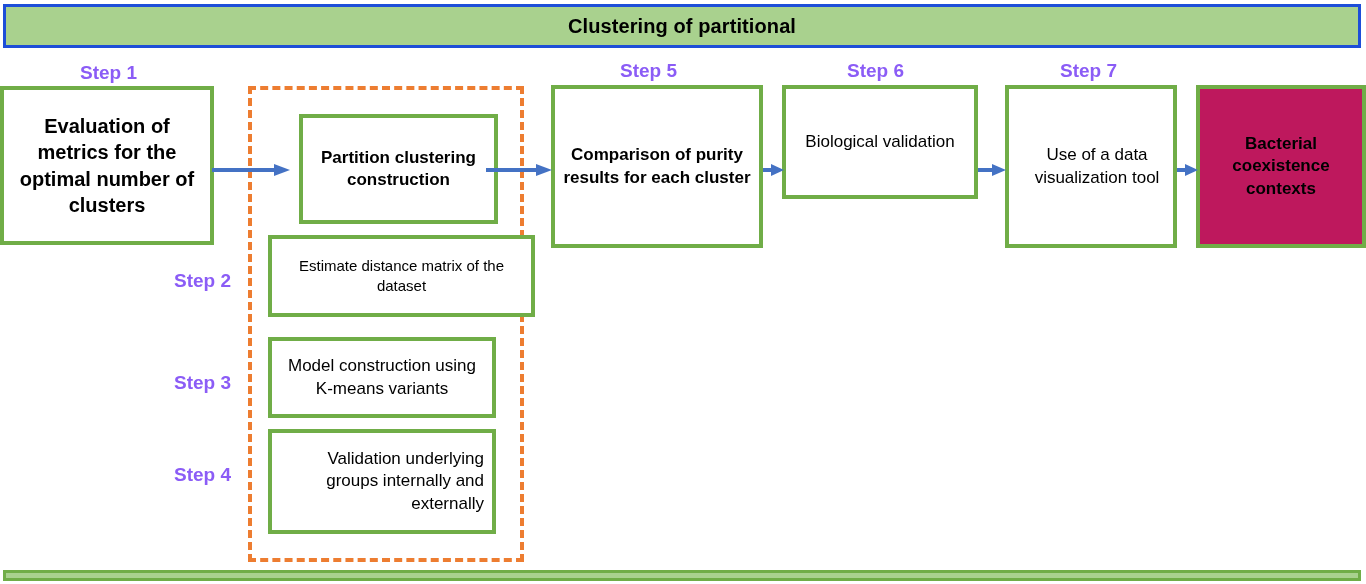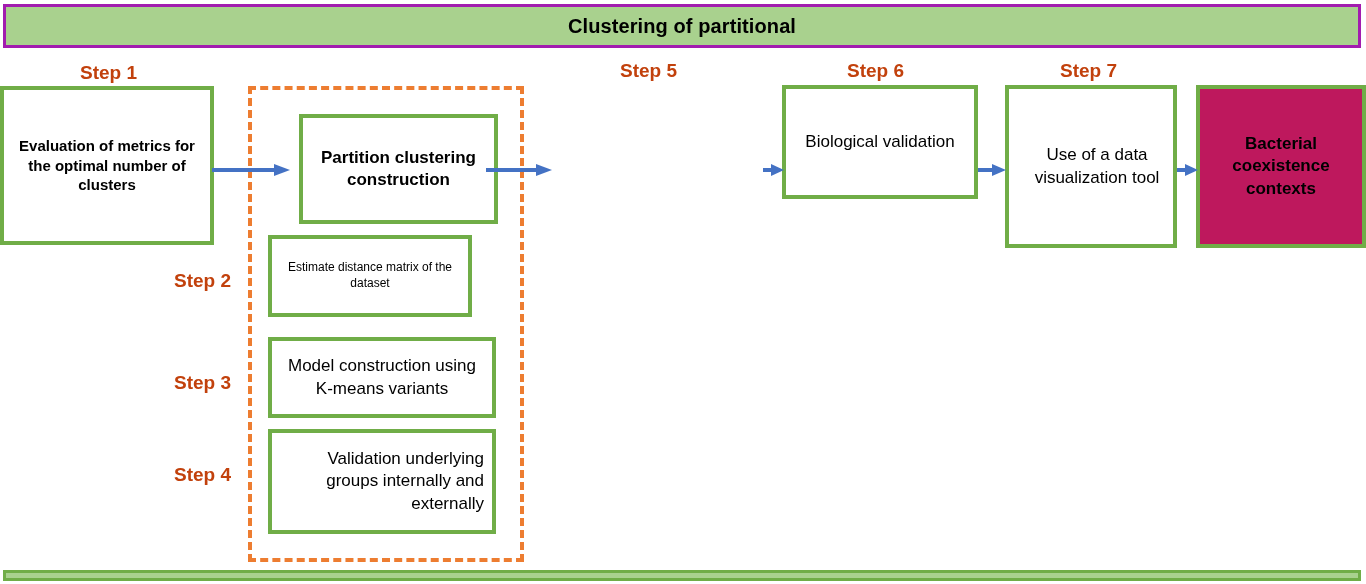--- a/index.html
+++ b/index.html
@@ -19,21 +19,21 @@
   }
 
   
   .header-banner {
     position: absolute;
     left: 3px;
     top: 4px;
     width: 1358px;
     height: 44px;
     background: #A9D18E;
-    border: 3px solid #a21caf;
+    border: 3px solid #1d4ed8;
     box-sizing: border-box;
     display: flex;
     align-items: center;
     justify-content: center;
   }
   .header-title {
     font-size: 20px;
     font-weight: bold;
     color: #000000;
     letter-spacing: .1px;
@@ -49,21 +49,21 @@
     background: #A9D18E;
     border: 3px solid #70AD47;
     box-sizing: border-box;
   }
 
   
   .step-label {
     position: absolute;
     font-size: 19px;
     font-weight: bold;
-    color: #c2410c;
+    color: #8b5cf6;
     white-space: nowrap;
   }
 
   
   .box {
     position: absolute;
     box-sizing: border-box;
     border: 4px solid #70AD47;
     background: #ffffff;
     display: flex;
@@ -107,40 +107,43 @@
   <div class="step-label" style="left:80px; top:62px;">Step 1</div>
   <div class="step-label" style="left:174px; top:270px;">Step 2</div>
   <div class="step-label" style="left:174px; top:372px;">Step 3</div>
   <div class="step-label" style="left:174px; top:464px;">Step 4</div>
   <div class="step-label" style="left:620px; top:60px;">Step 5</div>
   <div class="step-label" style="left:847px; top:60px;">Step 6</div>
   <div class="step-label" style="left:1060px; top:60px;">Step 7</div>
 
   <div class="dash-frame" style="left:248px; top:86px; width:276px; height:476px;"></div>
 
-  <div class="box bold" style="left:0px; top:86px; width:214px; height:159px; font-size:15px;">
+  <div class="box bold" style="left:0px; top:86px; width:214px; height:159px; font-size:20px;">
     <span class="txt">Evaluation of metrics for the optimal number of clusters</span>
   </div>
 
   <div class="box bold" style="left:287px; top:114px; width:199px; height:110px; font-size:17px;margin-left:12px;">
     <span class="txt">Partition clustering construction</span>
   </div>
 
-  <div class="box" style="left:268px; top:235px; width:204px; height:82px; font-size:12px;">
+  <div class="box" style="left:268px; top:235px; width:267px; height:82px; font-size:15px;">
     <span class="txt">Estimate distance matrix of the dataset</span>
   </div>
 
   <div class="box" style="left:268px; top:337px; width:228px; height:81px; font-size:17px;">
     <span class="txt">Model construction using K-means variants</span>
   </div>
 
   <div class="box" style="left:268px; top:429px; width:228px; height:105px; font-size:17px;text-align:right;">
     <span class="txt">Validation underlying groups internally and externally</span>
   </div>
 
+  <div class="box bold" style="left:551px; top:85px; width:212px; height:163px; font-size:17px;">
+    <span class="txt">Comparison of purity results for each cluster</span>
+  </div>
 
   <div class="box" style="left:782px; top:85px; width:196px; height:114px; font-size:17px;">
     <span class="txt">Biological validation</span>
   </div>
 
   <div class="box" style="left:1005px; top:85px; width:172px; height:163px; font-size:17px;padding-left:20px;">
     <span class="txt">Use of a data visualization tool</span>
   </div>
 
   <div class="box bold filled" style="left:1196px; top:85px; width:170px; height:163px; font-size:17px;">

